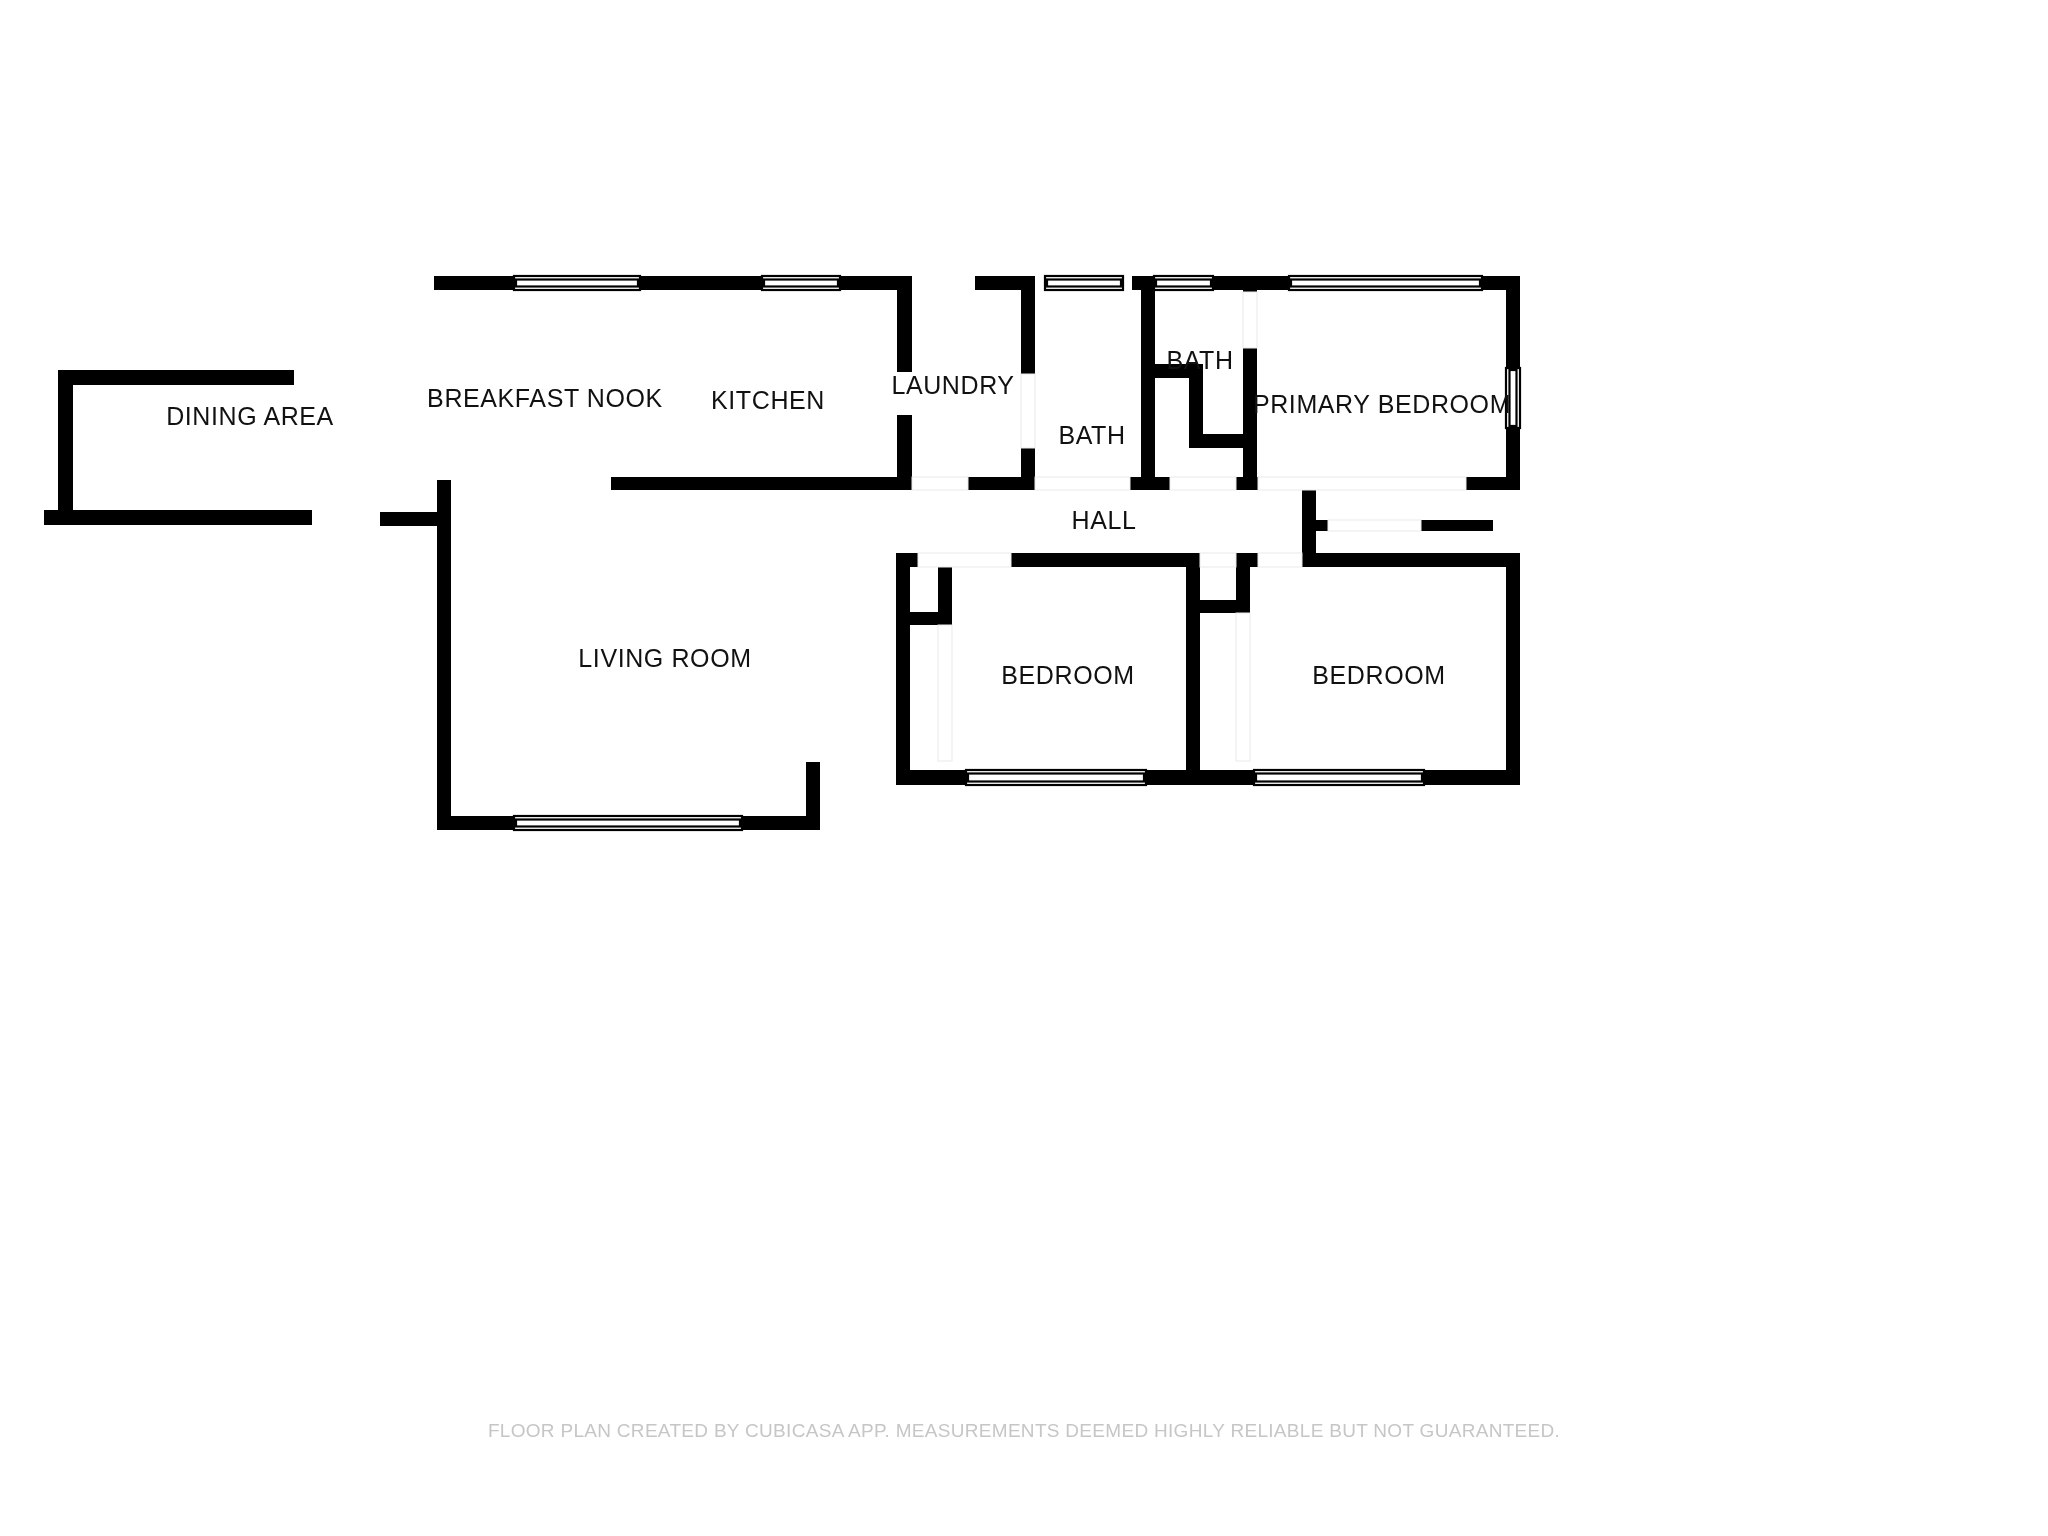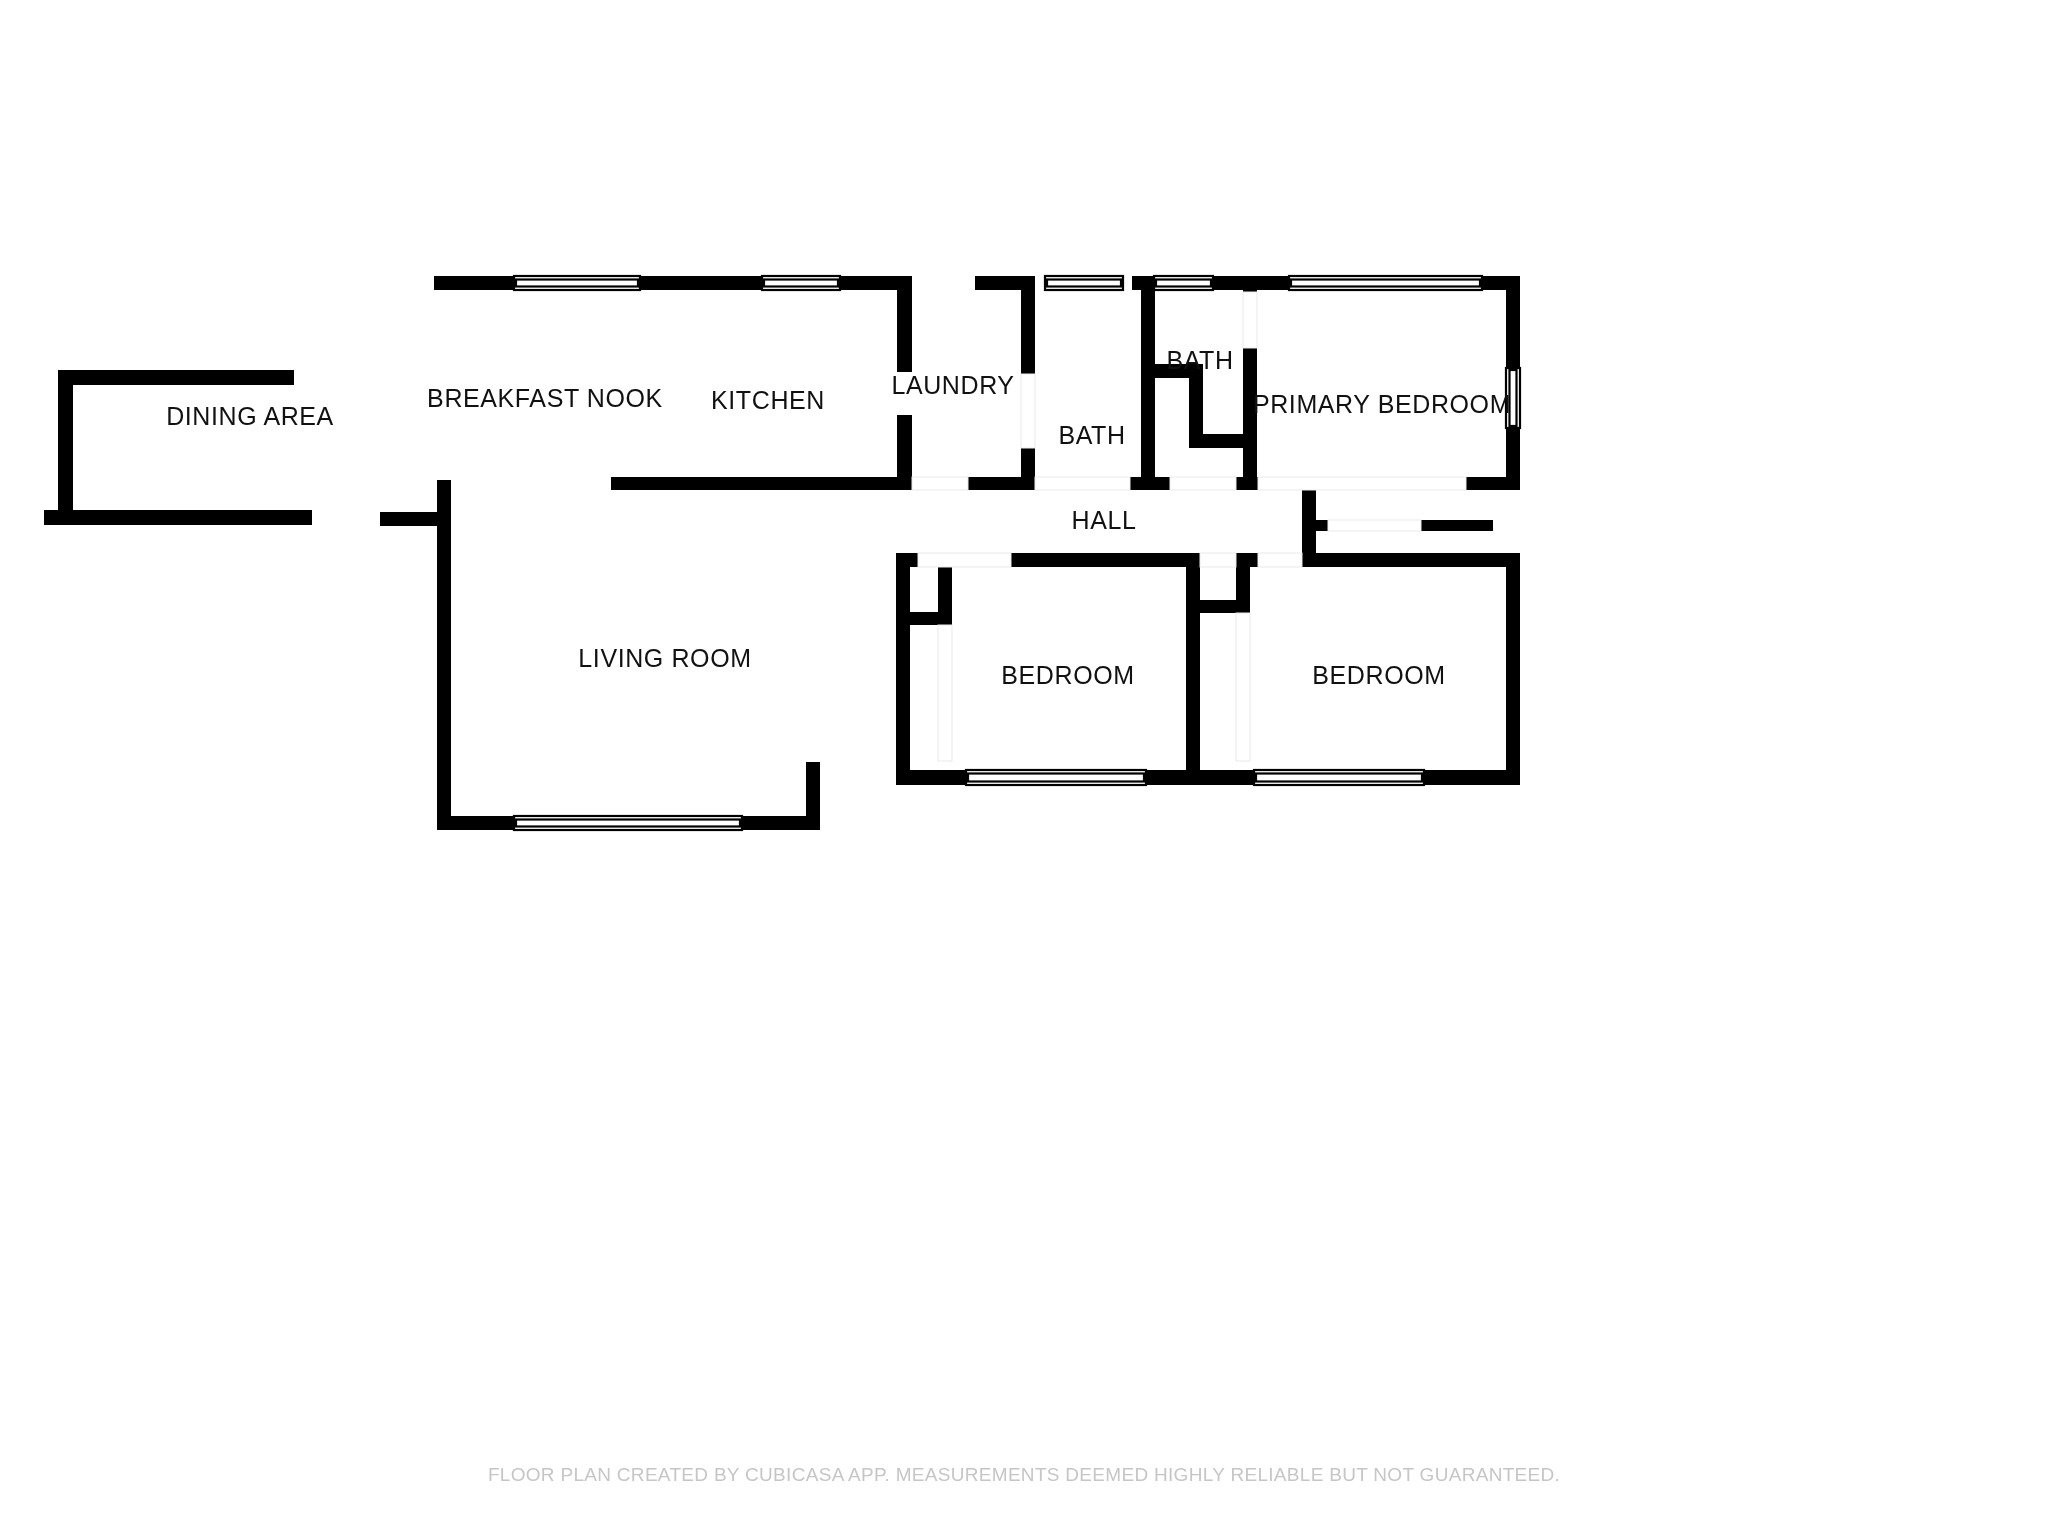--- a/index.html
+++ b/index.html
@@ -33,21 +33,21 @@
     font-family: "Liberation Sans", sans-serif;
     font-size: 25px;
     fill: #111111;
     letter-spacing: 0.6px;
     text-anchor: middle;
     dominant-baseline: middle;
   }
   .footer-note {
     position: absolute;
     left: 0;
-    top: 1464px;
+    top: 1420px;
     width: 2048px;
     text-align: center;
     font-family: "Liberation Sans", sans-serif;
     font-size: 19px;
     letter-spacing: 0.3px;
     color: #c6c6c6;
     white-space: nowrap;
   }
 </style>
 </head>

